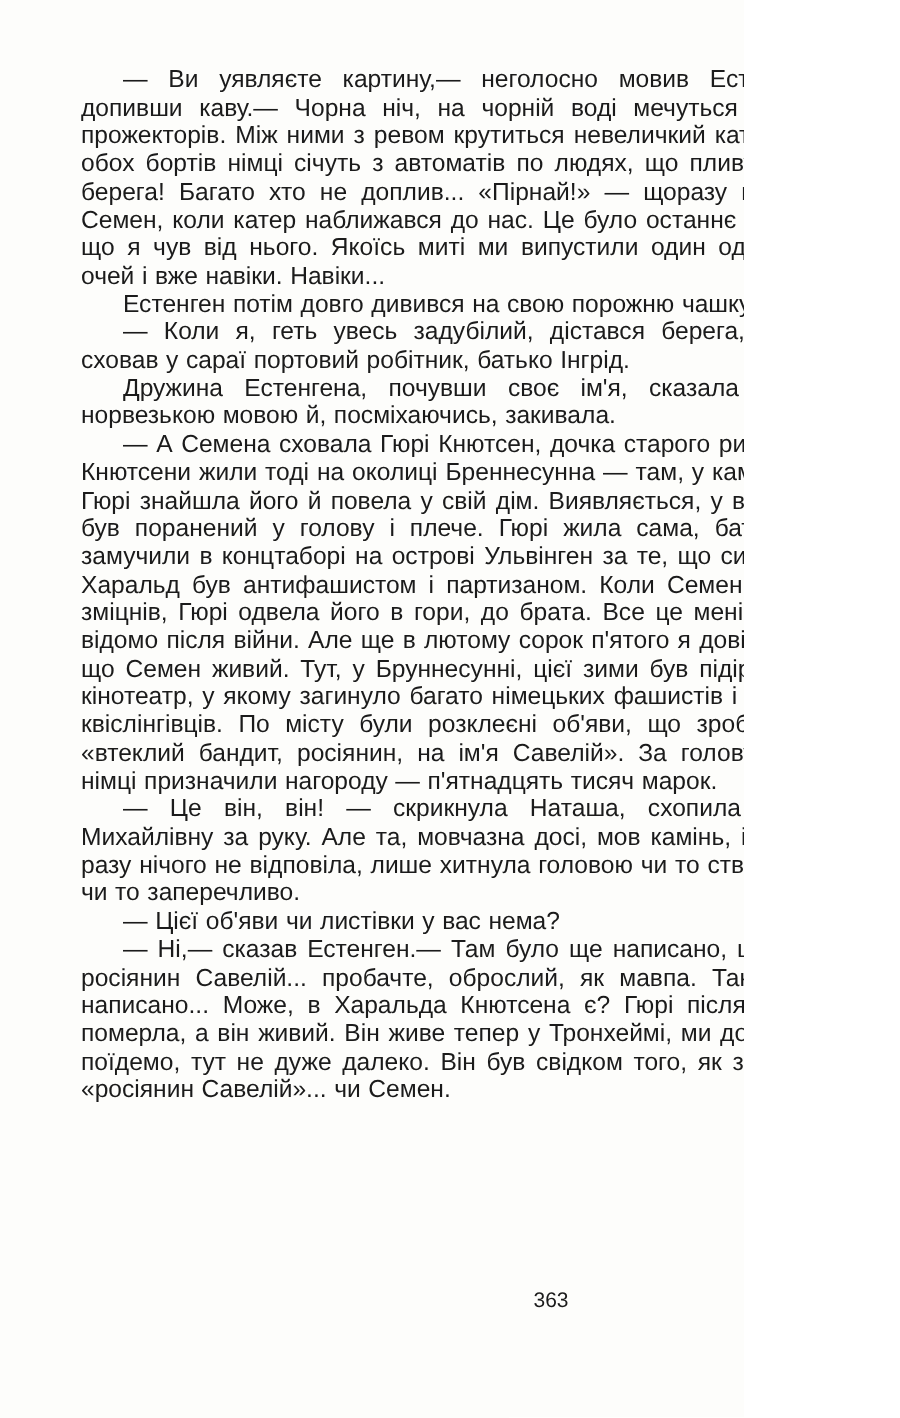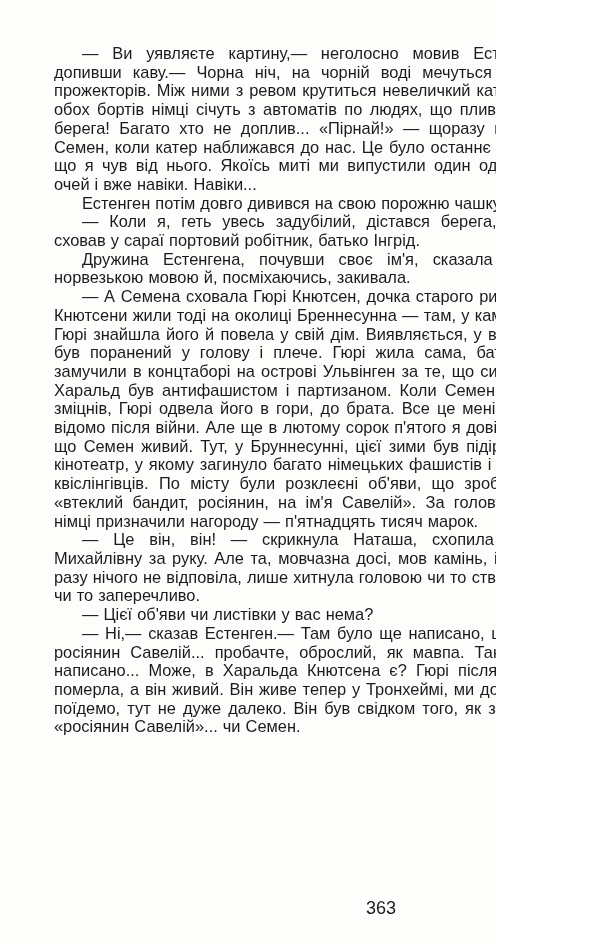--- a/index.html
+++ b/index.html
@@ -27,24 +27,23 @@
   }
   .text-block p {
     margin: 0;
     padding: 0;
     text-indent: 28px;
     word-spacing: 0.5px;
   }
   .page-number {
     position: absolute;
     top: 858px;
-    right: 100px;
-    font-size: 18px;
+    right: 117px;
+    font-size: 14px;
     color: #1b1b1b;
-    margin-top: 40px;
   }
 </style>
 </head>
 <body>
 
 <div class="page">
   <div class="text-block">
     <p>— Ви уявляєте картину,— неголосно мовив Естенген, допивши каву.— Чорна ніч, на чорній воді мечуться смуги прожекторів. Між ними з ревом крутиться невеличкий катер, і з обох бортів німці січуть з автоматів по людях, що пливуть до берега! Багато хто не доплив... «Пірнай!» — щоразу кричав Семен, коли катер наближався до нас. Це було останнє слово, що я чув від нього. Якоїсь миті ми випустили один одного з очей і вже навіки. Навіки...</p>
     <p>Естенген потім довго дивився на свою порожню чашку.</p>
     <p>— Коли я, геть увесь задубілий, дістався берега, мене сховав у сараї портовий робітник, батько Інгрід.</p>

